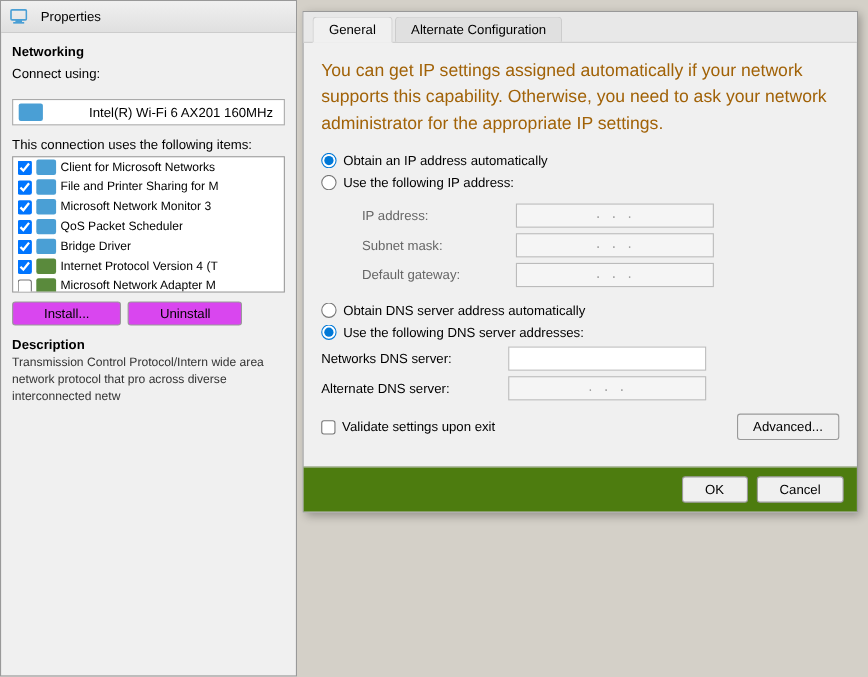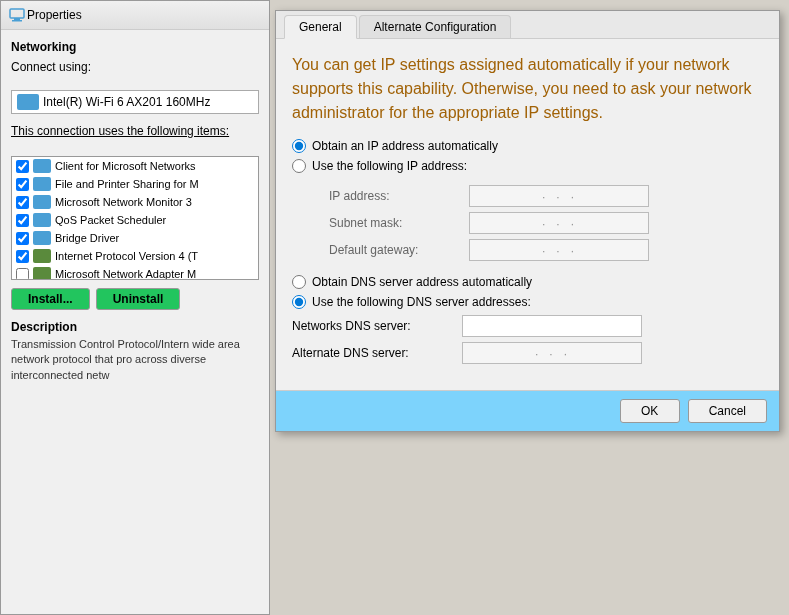--- a/index.html
+++ b/index.html
@@ -23,21 +23,21 @@
       background: #f0f0f0;
       border: 1px solid #999;
     }
 
     .bg-titlebar {
       background: linear-gradient(to bottom, #f0f0f0, #e0e0e0);
       border-bottom: 1px solid #ccc;
       padding: 6px 8px;
       display: flex;
       align-items: center;
-      gap: 2px;
+      gap: 12px;
     }
 
     .bg-titlebar-icon {
       width: 16px;
       height: 16px;
       display: inline-flex;
       align-items: center;
       justify-content: center;
     }
 
@@ -77,26 +77,26 @@
       height: 16px;
       background: #4a9fd5;
       border-radius: 2px;
       display: inline-block;
     }
 
     .bg-adapter-name {
       font-size: 12px;
       overflow: hidden;
       white-space: nowrap;
+      margin-left: 38px;
     }
 
     .bg-items-label {
       font-size: 12px;
-      margin-bottom: 18px;
-      text-decoration: underline;
+      margin-bottom: 4px;
     }
 
     .bg-list {
       border: 1px solid #999;
       background: #fff;
       height: 124px;
       overflow: hidden;
       margin-bottom: 8px;
     }
 
@@ -131,27 +131,26 @@
       white-space: nowrap;
     }
 
     .bg-buttons {
       display: flex;
       gap: 6px;
       margin-bottom: 10px;
     }
 
     .bg-btn {
-      padding: 3px 16px;
-      font-size: 12px;
-      border: 1px solid #999;
-      background: #22c55e;
+      padding: 3px 28px;
+      font-size: 12px;
+      border: 1px solid #999;
+      background: #d946ef;
       cursor: pointer;
       border-radius: 3px;
-      font-weight: bold;
     }
 
     .bg-description-label {
       font-size: 12px;
       font-weight: bold;
       margin-bottom: 3px;
     }
 
     .bg-description-text {
       font-size: 11px;
@@ -346,21 +345,21 @@
       align-items: center;
       gap: 6px;
     }
 
     .dialog-footer {
       border-top: 1px solid #ccc;
       padding: 8px 12px;
       display: flex;
       justify-content: flex-end;
       gap: 8px;
-      background: #7dd3fc;
+      background: #4d7c0f;
     }
 
     .footer-btn {
       padding: 4px 20px;
       font-size: 12px;
       border: 1px solid #999;
       background: #f0f0f0;
       cursor: pointer;
       border-radius: 3px;
       min-width: 60px;
@@ -502,19 +501,26 @@
       <div class="preferred-dns-row">
         <span class="preferred-dns-label">Alternate DNS server:</span>
         <div class="field-input dotted">
           <span>·</span>
           <span>·</span>
           <span>·</span>
         </div>
       </div>
     </div>
 
+    <div class="validate-advanced-row">
+      <div class="validate-left">
+        <input type="checkbox" id="validate-cb" style="">
+        <label for="validate-cb" class="validate-label">Validate settings upon exit</label>
+      </div>
+      <button class="advanced-btn">Advanced...</button>
+    </div>
   </div>
 
   <div class="dialog-footer">
     <button class="footer-btn primary">OK</button>
     <button class="footer-btn">Cancel</button>
   </div>
 </div>
 
 </body></html>

